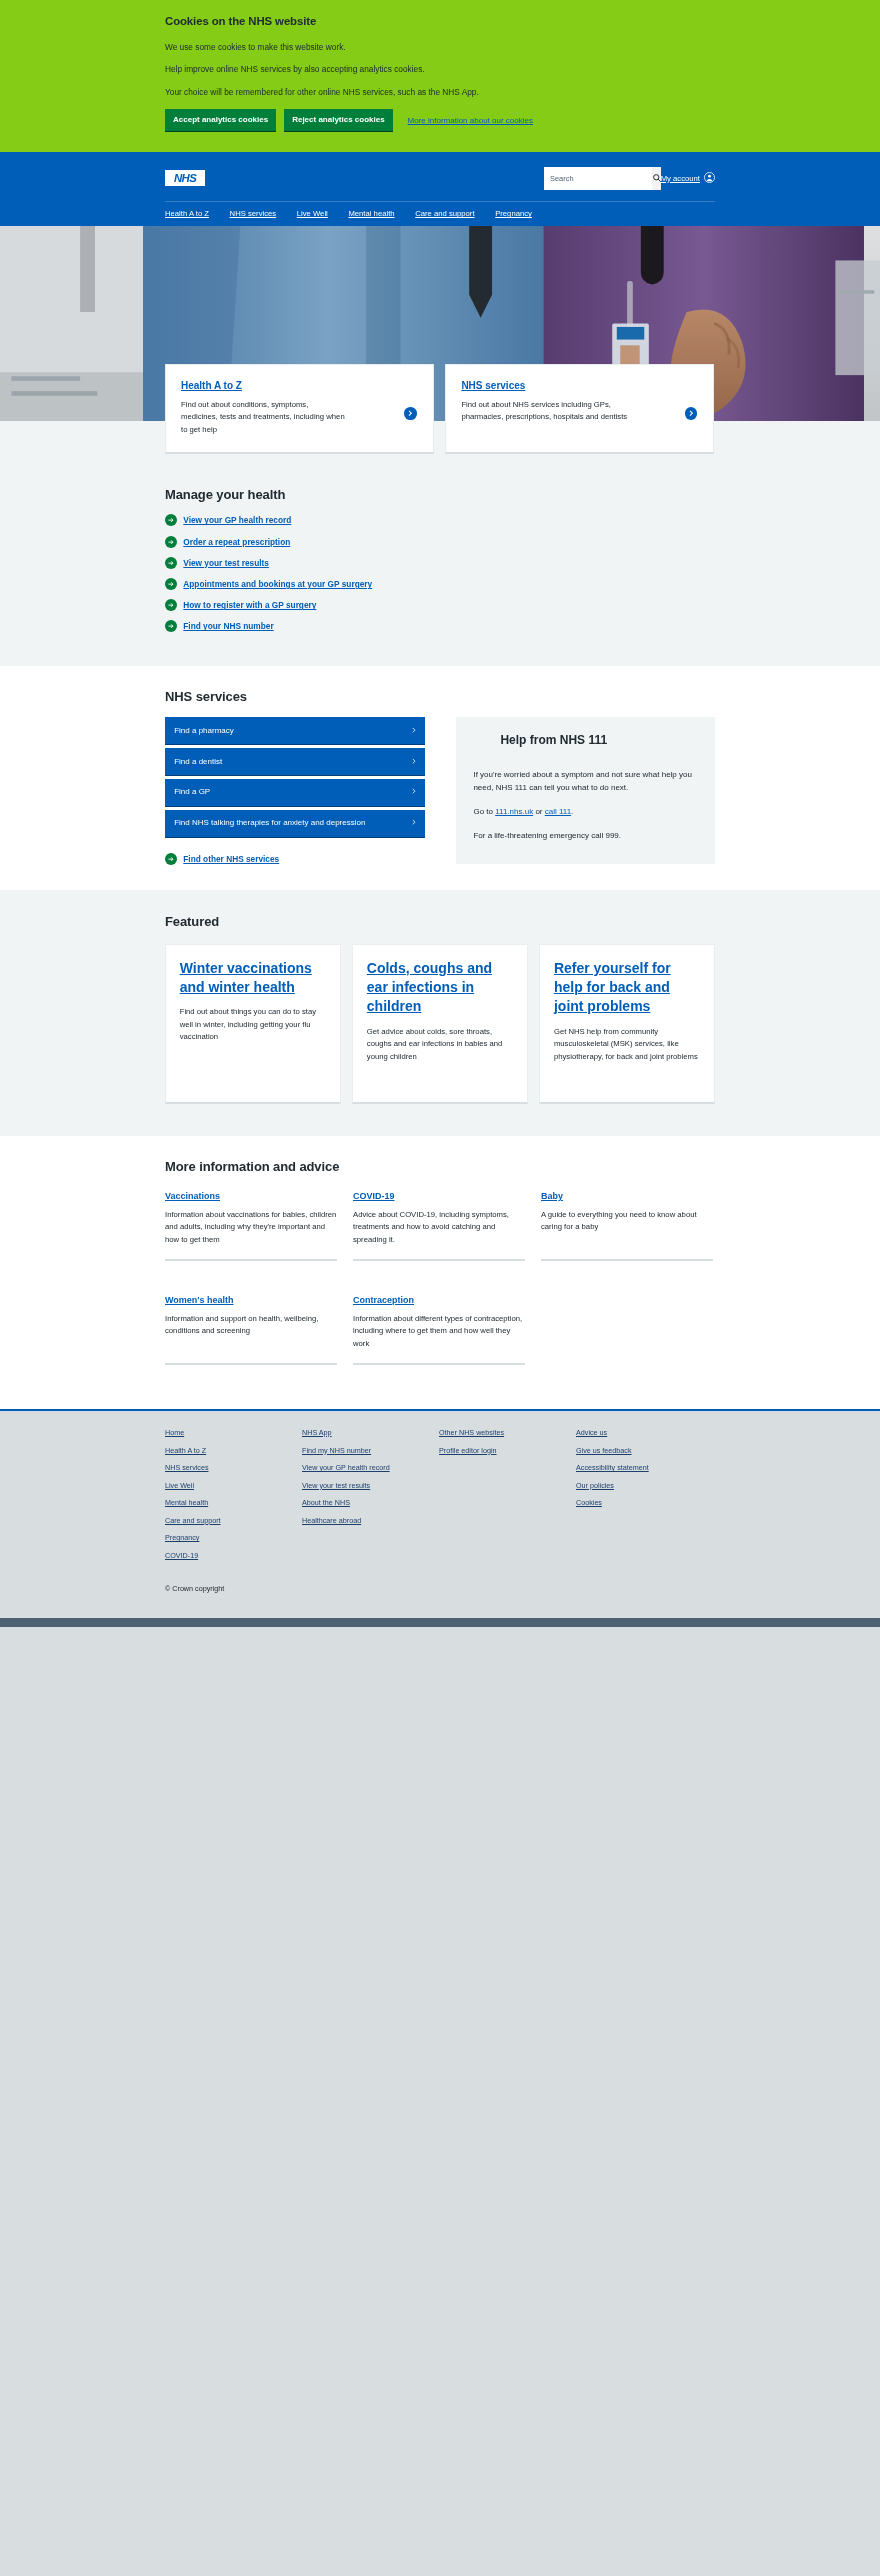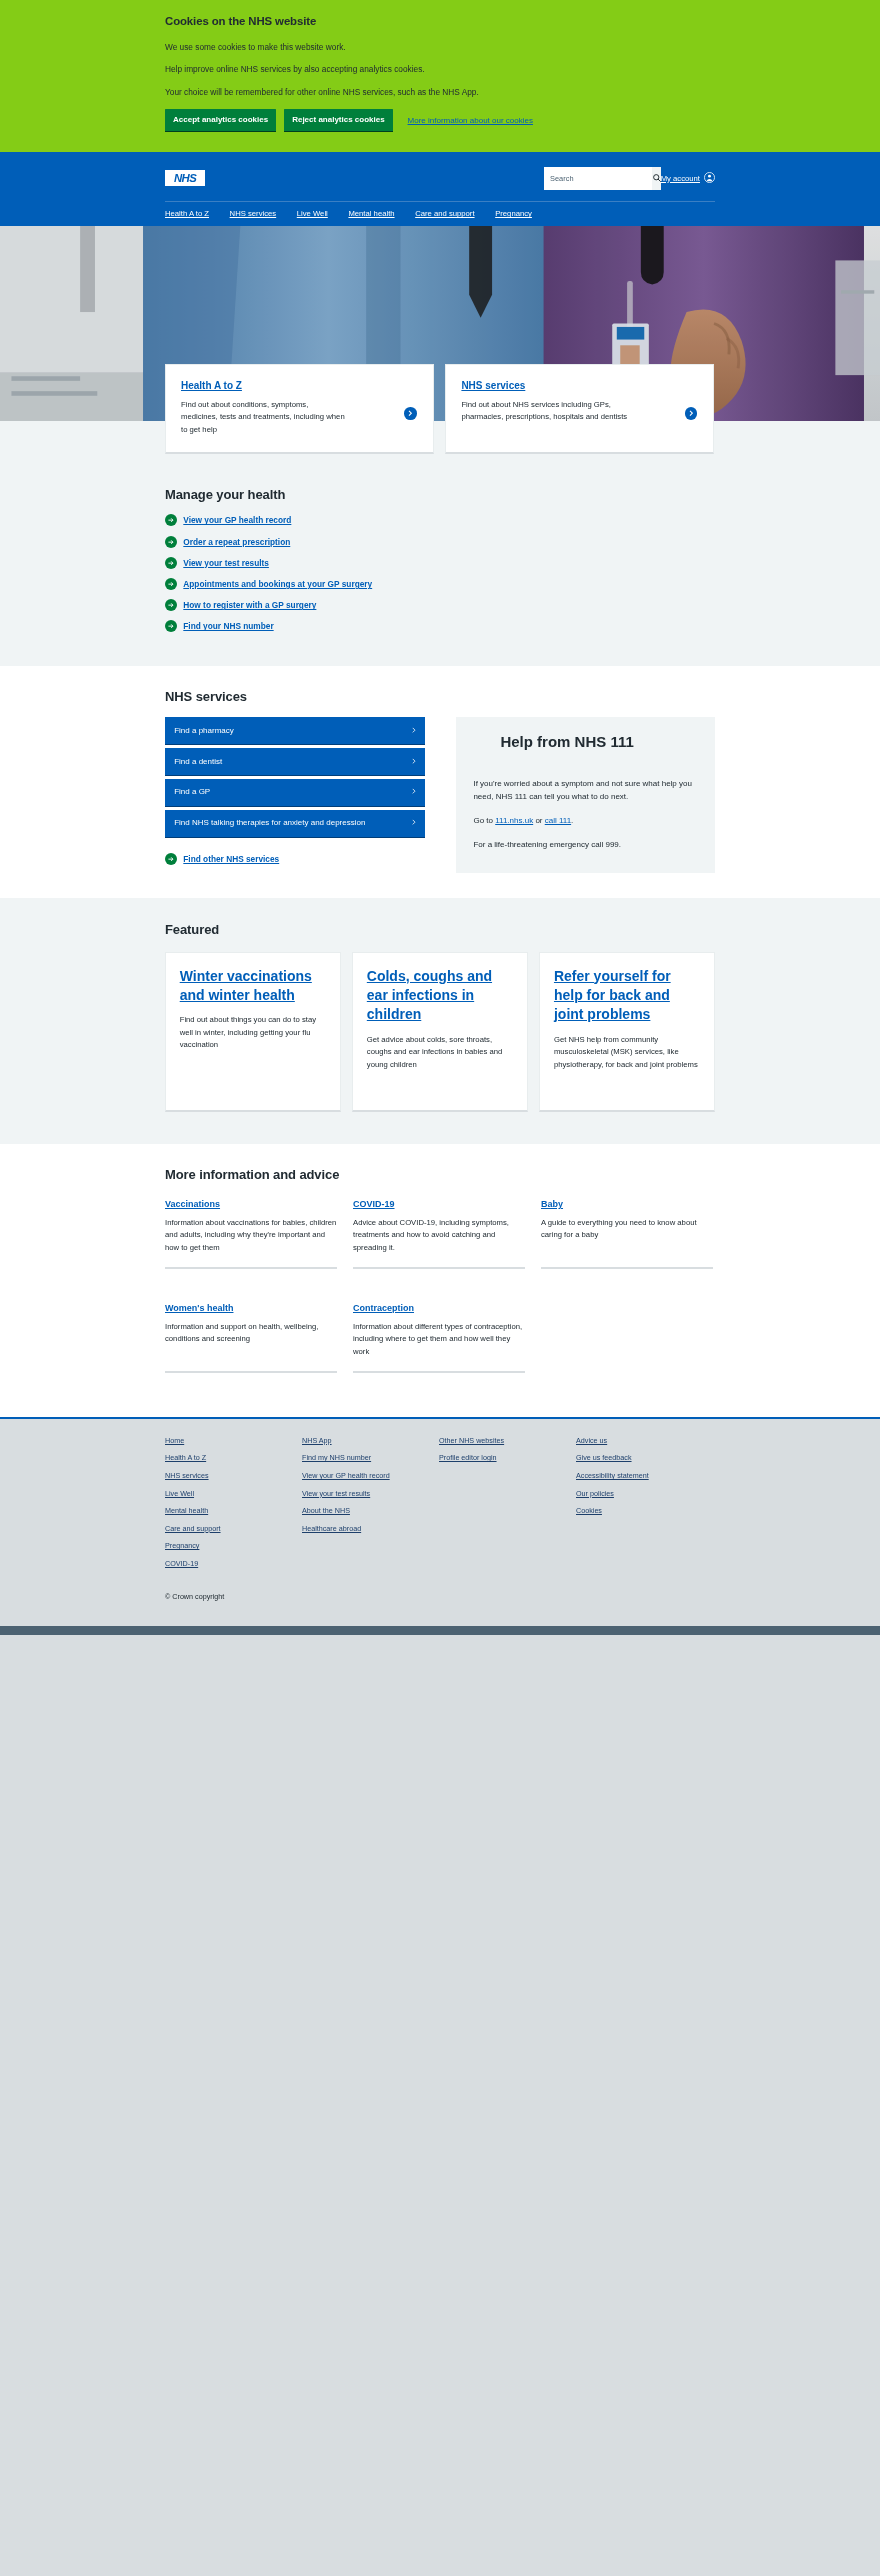--- a/index.html
+++ b/index.html
@@ -148,21 +148,21 @@
     display: flex; align-items: center; justify-content: space-between;
     padding: 7.4px 9.2px 8px 9.2px; margin-bottom: 2.9px;
     font-size: 8px; cursor: pointer; border: none;
     border-bottom: 1.7px solid #003d78;
     font-family: "Liberation Sans", sans-serif; text-align: left;
   }
   .svc-btn .txt { max-width: 212px; line-height: 1.45; }
   .svc-find-other { display: flex; align-items: center; margin-top: 15px; cursor: pointer; }
   .svc-find-other .lbl { color: #005eb8; font-size: 8.3px; font-weight: 700; text-decoration: underline; }
   .help-panel { width: 266px; background: #f0f4f5; padding: 16px 17px 20.6px 17px; }
-  .help-panel h3 { font-size: 15px; font-weight: 700; color: #212b32; margin-bottom: 28px; padding-left: 27px; }
+  .help-panel h3 { font-size: 12px; font-weight: 700; color: #212b32; margin-bottom: 22px; padding-left: 27px; }
   .help-panel p { font-size: 8px; line-height: 1.6; color: #212b32; margin-bottom: 11.4px; }
   .help-panel p:last-child { margin-bottom: 0; }
   .help-panel a { color: #005eb8; text-decoration: underline; cursor: pointer; }
 
   
   .featured { padding: 24px 0 32px 0; }
   .featured .sec-h2 { margin-bottom: 15px; }
   .feat-grid { display: flex; gap: 11.4px; }
   .feat-card {
     width: 176px; background: #ffffff;

